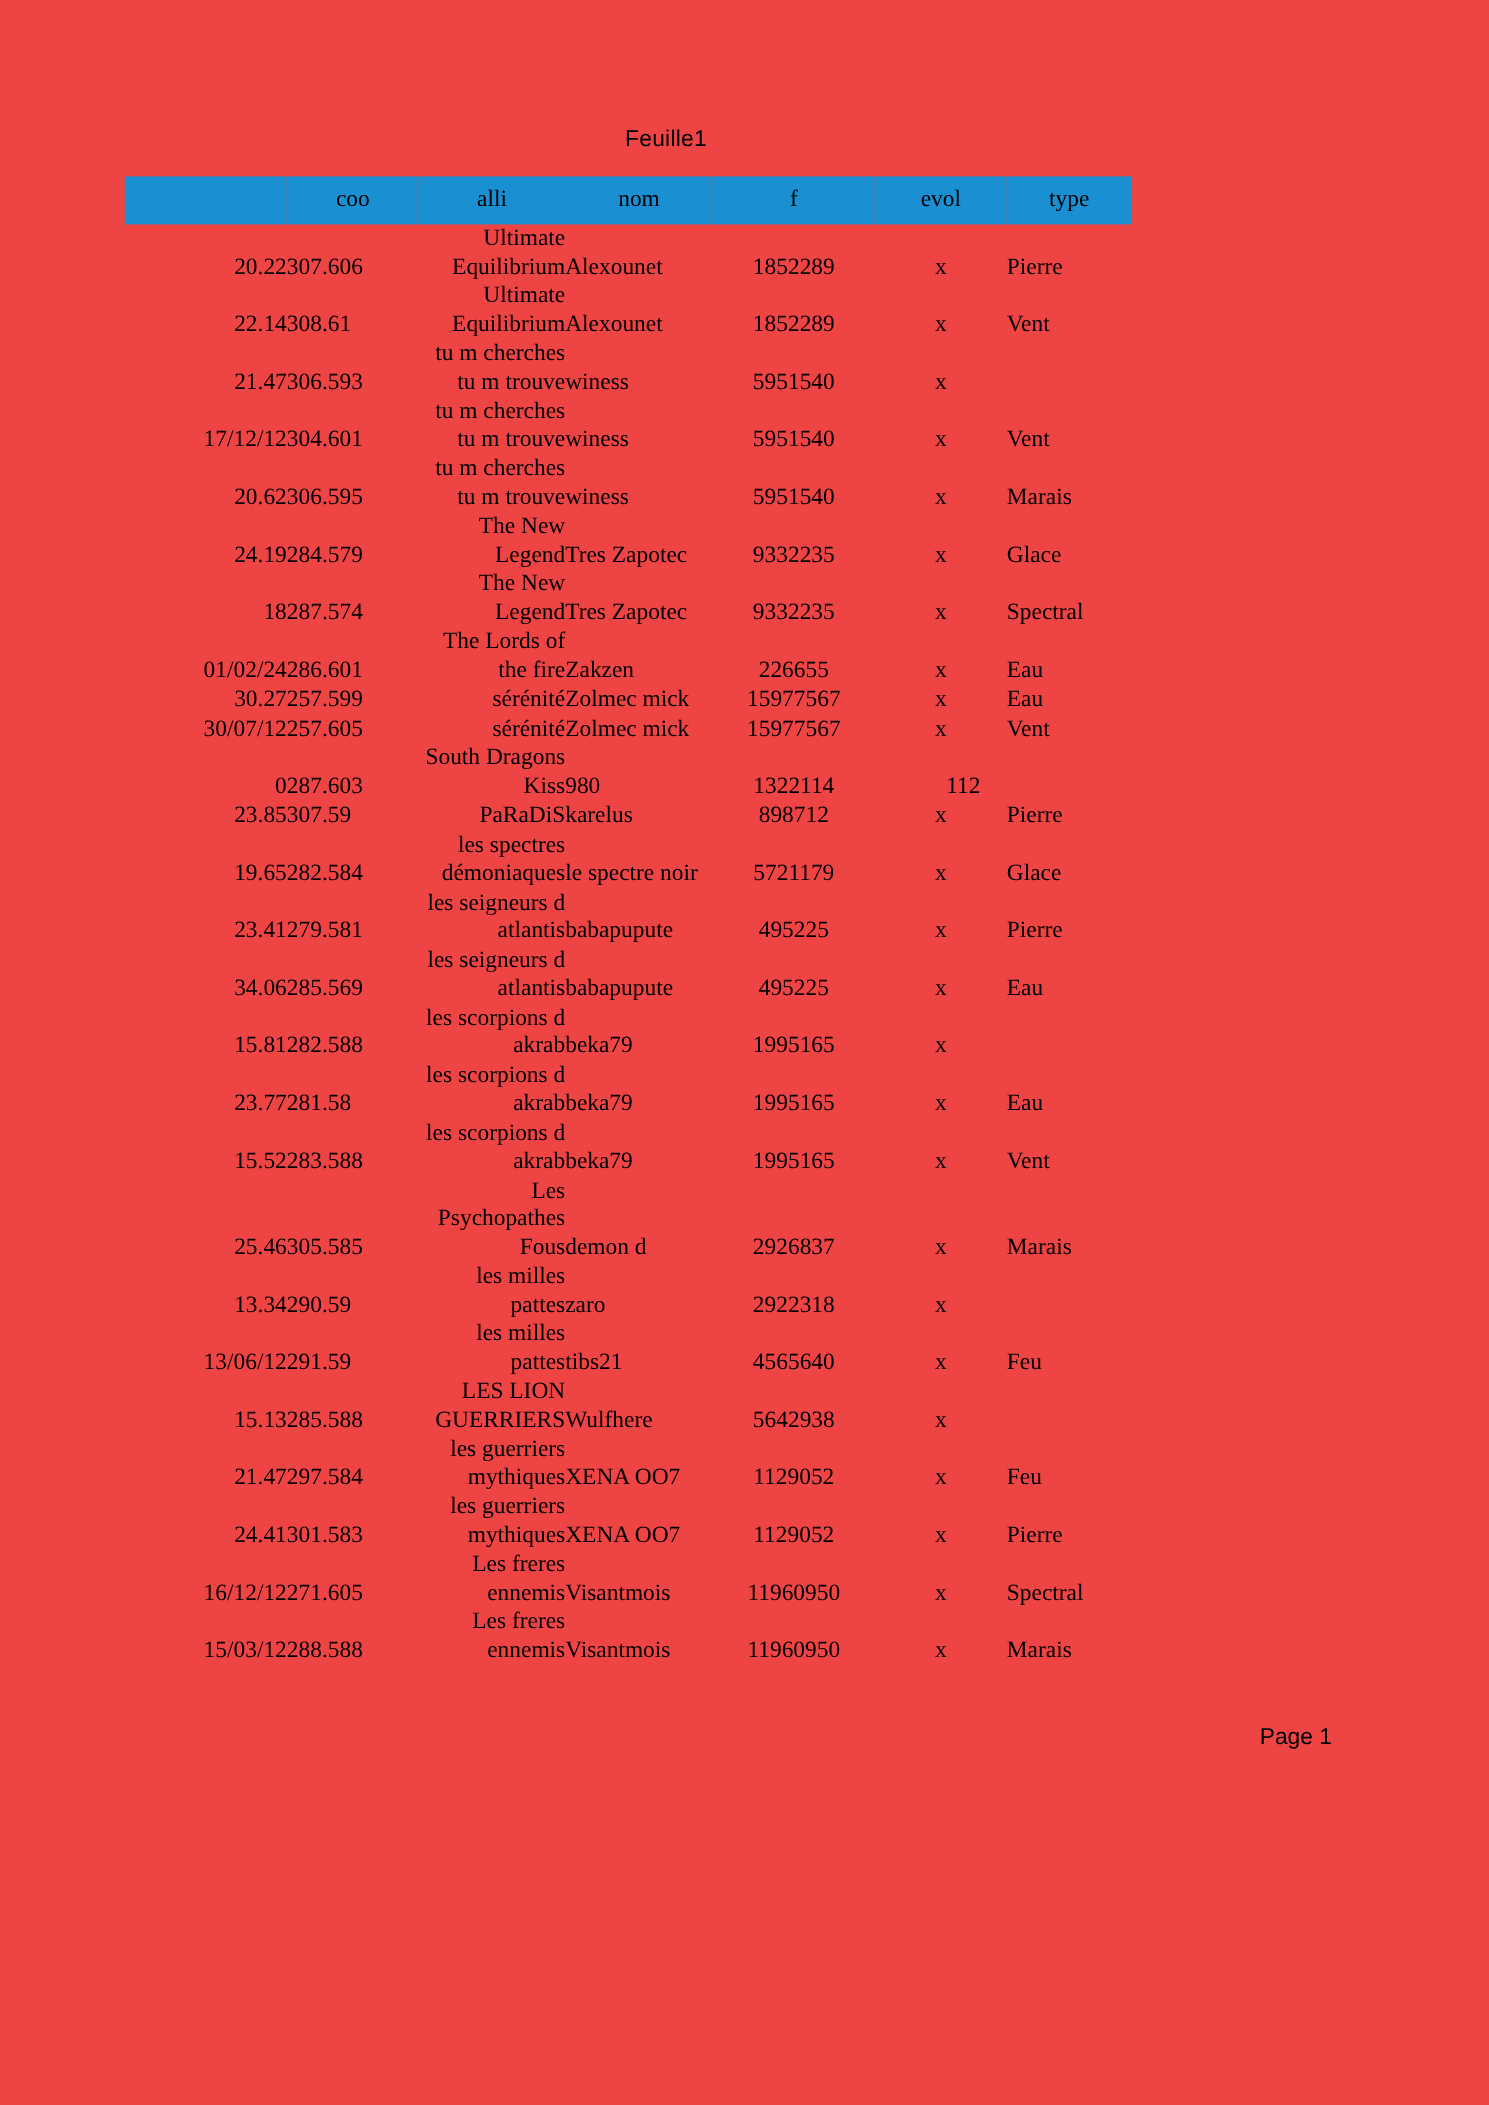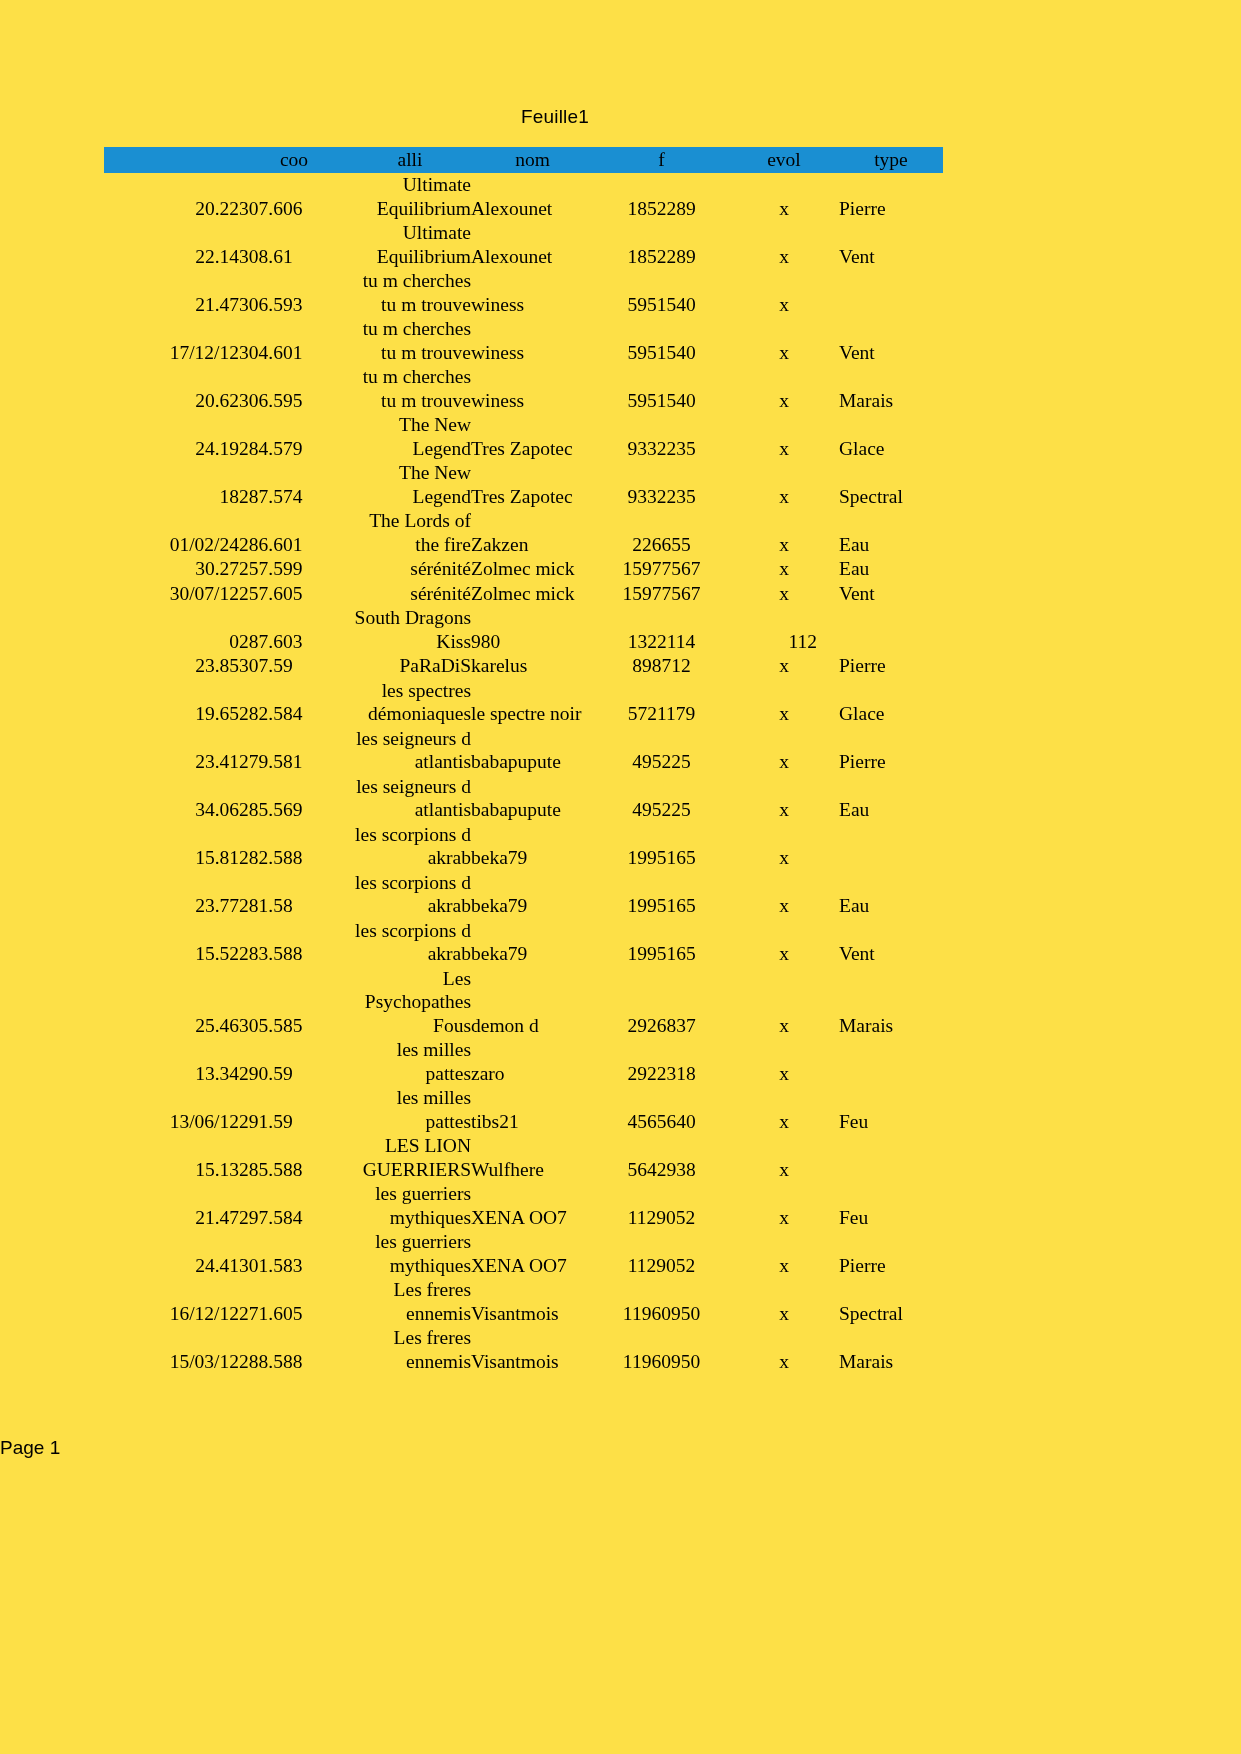--- a/index.html
+++ b/index.html
@@ -4,21 +4,21 @@
 <style>
   html, body {
     margin: 0;
     padding: 0;
     background: #ffffff;
   }
   .page {
     position: relative;
     width: 1241px;
     height: 1754px;
-    background: #fde047;
+    background: #ef4444;
     overflow: hidden;
   }
 
   
   .sheet-title {
     position: absolute;
     top: 106px;
     left: 0;
     width: 1110px;
     text-align: center;
@@ -27,21 +27,21 @@
     color: #000000;
     letter-spacing: 0.2px;
   }
 
   
   .page-footer {
     position: absolute;
     top: 1437px;
     left: 0;
     width: 1110px;
-    text-align: left;
+    text-align: right;
     font-family: "Liberation Sans", sans-serif;
     font-size: 19px;
     color: #000000;
   }
 
   
   .table-wrap {
     position: absolute;
     top: 147px;
     left: 104px;
@@ -54,21 +54,21 @@
     font-family: "Liberation Serif", "DejaVu Serif", serif;
     font-size: 19.5px;
     color: #000000;
   }
   table.sheet thead th {
     background: #1a8fd2;
     color: #000000;
     font-weight: normal;
     font-size: 19.5px;
     text-align: center;
-    height: 26px;
+    height: 40px;
     line-height: 26px;
     padding: 0;
     vertical-align: middle;
   }
   table.sheet tbody td {
     padding: 0 0 1px 0;
     vertical-align: bottom;
     line-height: 23.5px;
     white-space: normal;
     word-wrap: break-word;

